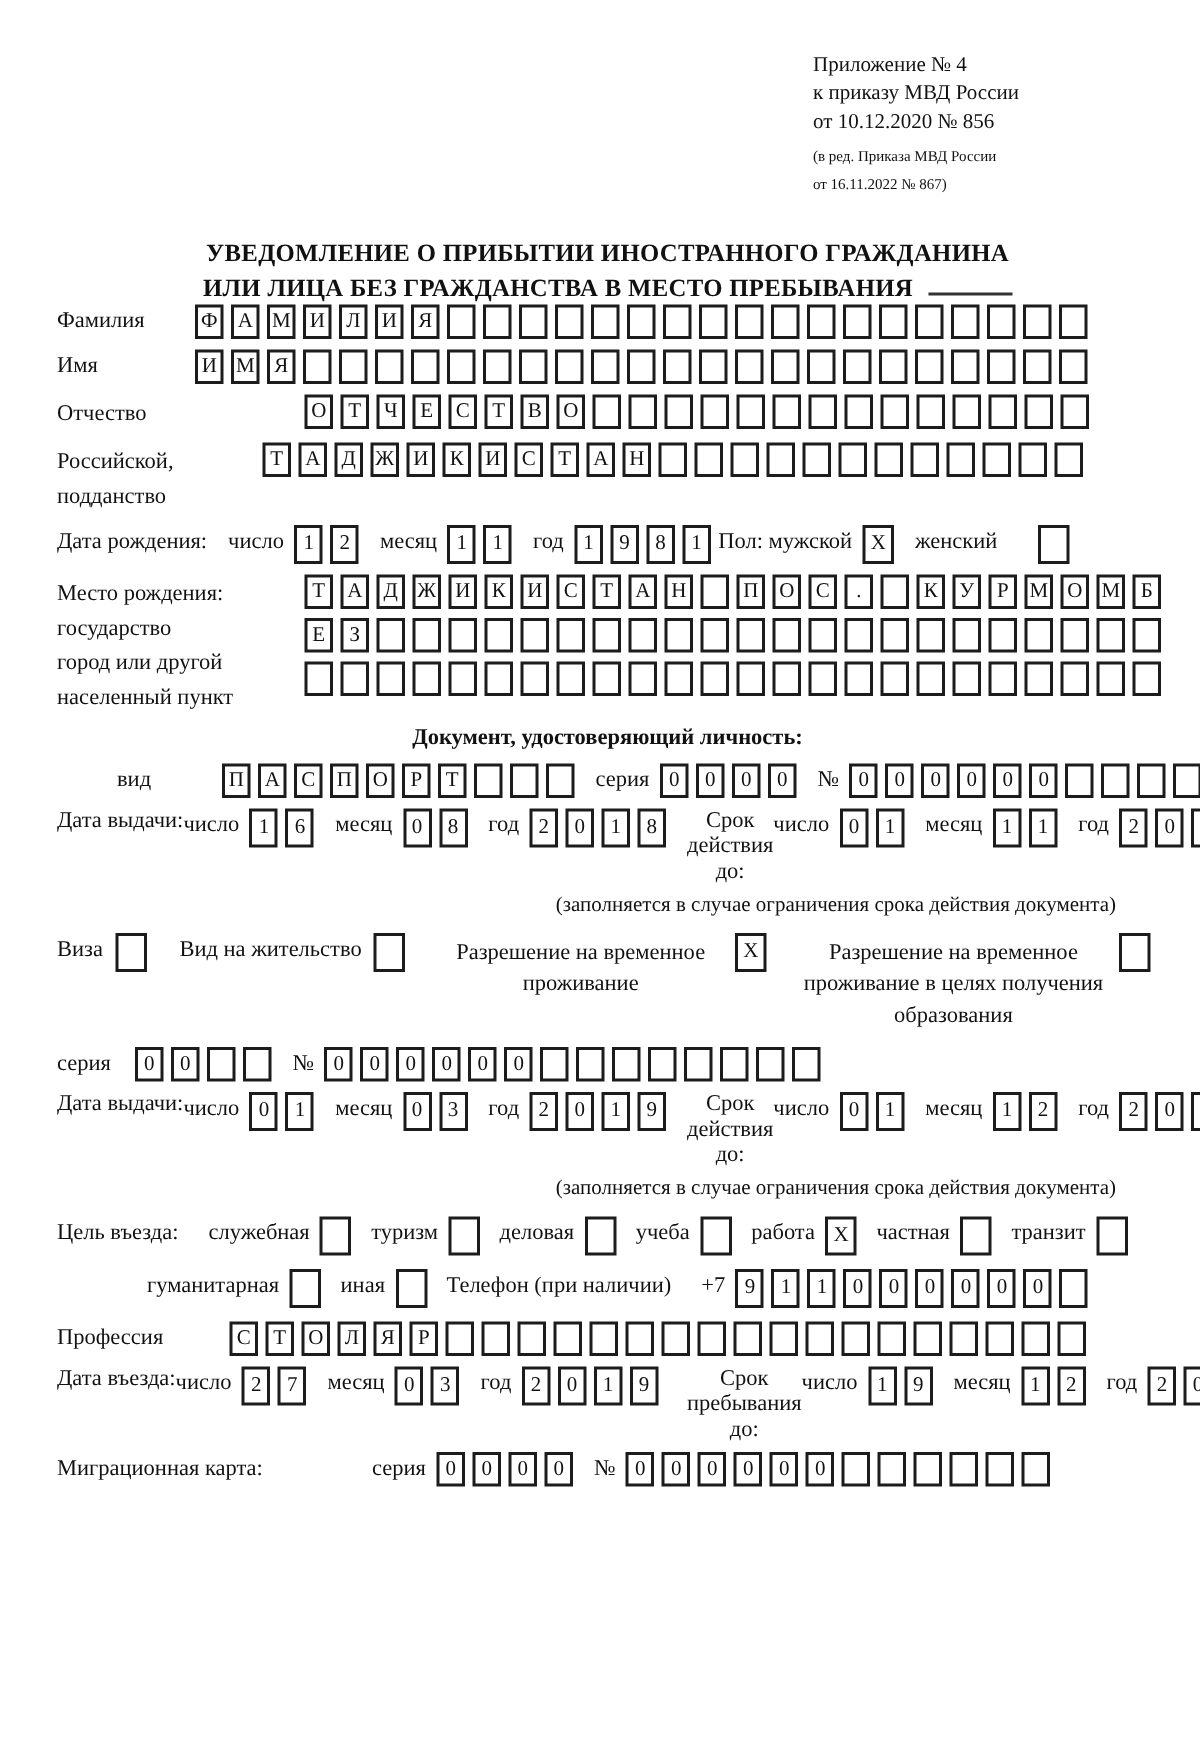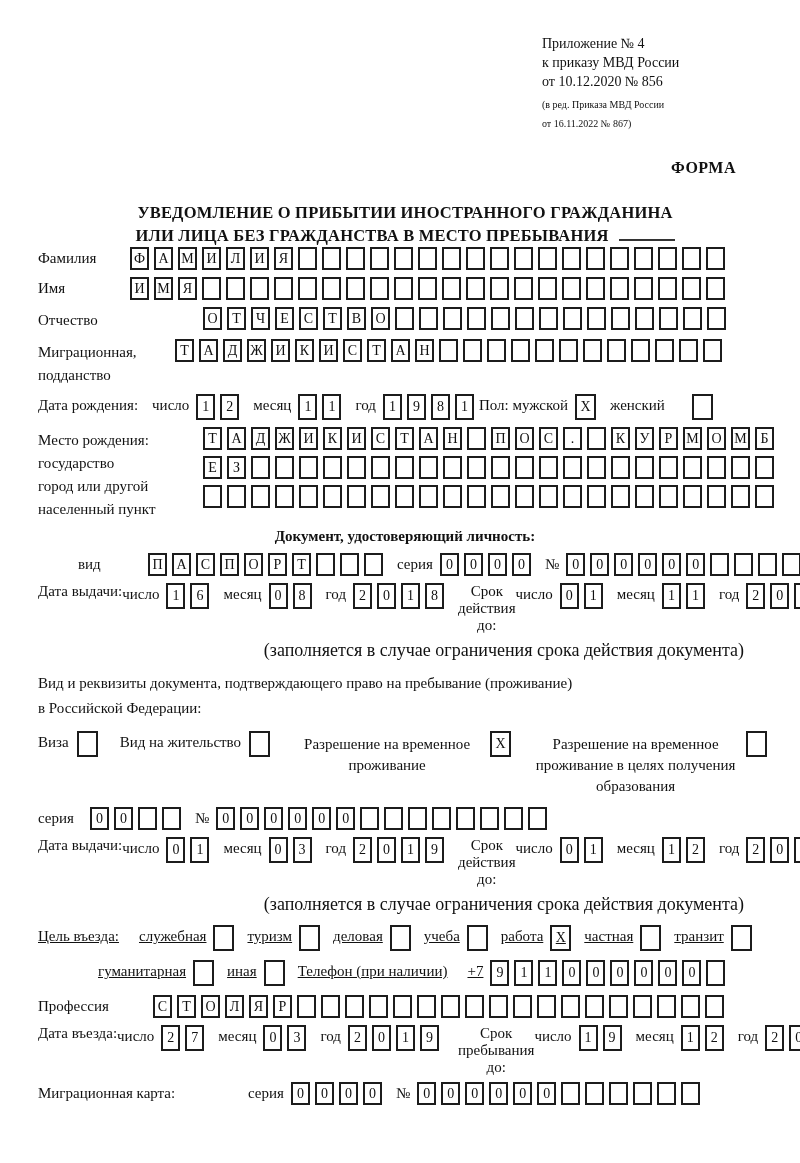--- a/index.html
+++ b/index.html
@@ -36,48 +36,47 @@
   .cellrows .cells{display:block;margin-bottom:6px;}
 
   .doc-heading{text-align:center;font-weight:bold;margin:4px 0 8px 0;}
 
   .dates{display:flex;margin-bottom:2px;}
   .dcol{display:flex;flex-direction:row;}
   .dcol-l{flex:0 0 420px;}
   .dcol-r{flex:1 1 auto;}
   .dhead{text-align:center;margin-bottom:4px;}
   .dategrp{display:flex;align-items:flex-start;}
-  .note{text-align:right;font-size:18px;padding-right:28px;margin:2px 0 10px 0;}
+  .note{text-align:right;font-size:14px;padding-right:28px;margin:2px 0 10px 0;}
 
   .intro{margin:4px 0 10px 0;line-height:25px;}
 
   .optrow{display:flex;align-items:flex-start;margin-bottom:10px;}
   .opt-label{padding-top:3px;margin:0 8px 0 0;white-space:nowrap;}
   .opt-label2{width:190px;text-align:center;line-height:21px;padding-top:3px;margin-right:8px;}
   .opt-label3{width:205px;text-align:center;line-height:21px;padding-top:3px;margin-right:8px;}
   .optgap{margin-left:22px;}
 
-  .purpose-row{margin-bottom:9px;text-decoration:underline;}
+  .purpose-row{margin-bottom:9px;}
   .purpose-row .opt-label{margin:0 7px 0 13px;}
   .purpose-row .opt-label:first-child{margin-left:0;}
 </style>
 </head>
 <body>
 
 <div class="page">
 
   <div class="hdr-block">
     <div>Приложение № 4</div>
     <div>к приказу МВД России</div>
     <div>от 10.12.2020 № 856</div>
     <div class="hdr-small sp">(в ред. Приказа МВД России</div>
     <div class="hdr-small">от 16.11.2022 № 867)</div>
   </div>
 
-  <div class="forma">ФОРМА</div>
 
   <div class="title">
     <div>УВЕДОМЛЕНИЕ О ПРИБЫТИИ ИНОСТРАННОГО ГРАЖДАНИНА</div>
     <div><span>ИЛИ ЛИЦА БЕЗ ГРАЖДАНСТВА В МЕСТО ПРЕБЫВАНИЯ</span><span class="blank-line"></span></div>
   </div>
 
 
   <div class="row">
     <div class="lbl w92">Фамилия</div>
     <div class="cells"><span class="cell">Ф</span><span class="cell">А</span><span class="cell">М</span><span class="cell">И</span><span class="cell">Л</span><span class="cell">И</span><span class="cell">Я</span><span class="cell"></span><span class="cell"></span><span class="cell"></span><span class="cell"></span><span class="cell"></span><span class="cell"></span><span class="cell"></span><span class="cell"></span><span class="cell"></span><span class="cell"></span><span class="cell"></span><span class="cell"></span><span class="cell"></span><span class="cell"></span><span class="cell"></span><span class="cell"></span><span class="cell"></span><span class="cell"></span></div>
@@ -90,21 +89,21 @@
 
   <div class="row">
     <div class="lblcol w165">
       <div>Отчество</div>
     </div>
     <div class="cells"><span class="cell">О</span><span class="cell">Т</span><span class="cell">Ч</span><span class="cell">Е</span><span class="cell">С</span><span class="cell">Т</span><span class="cell">В</span><span class="cell">О</span><span class="cell"></span><span class="cell"></span><span class="cell"></span><span class="cell"></span><span class="cell"></span><span class="cell"></span><span class="cell"></span><span class="cell"></span><span class="cell"></span><span class="cell"></span><span class="cell"></span><span class="cell"></span><span class="cell"></span><span class="cell"></span></div>
   </div>
 
   <div class="row">
     <div class="lblcol w137">
-      <div>Миграционная,</div>
+      <div>Российской,</div>
       <div>подданство</div>
     </div>
     <div class="cells"><span class="cell">Т</span><span class="cell">А</span><span class="cell">Д</span><span class="cell">Ж</span><span class="cell">И</span><span class="cell">К</span><span class="cell">И</span><span class="cell">С</span><span class="cell">Т</span><span class="cell">А</span><span class="cell">Н</span><span class="cell"></span><span class="cell"></span><span class="cell"></span><span class="cell"></span><span class="cell"></span><span class="cell"></span><span class="cell"></span><span class="cell"></span><span class="cell"></span><span class="cell"></span><span class="cell"></span><span class="cell"></span></div>
   </div>
 
   <div class="row mt12">
     <span class="lbl">Дата рождения:</span>
     <span class="dlabel ml14">число</span>
     <span class="cells dcells"><span class="cell">1</span><span class="cell">2</span></span>
     <span class="dlabel">месяц</span>
@@ -161,24 +160,20 @@
         <span class="cells dcells"><span class="cell">0</span><span class="cell">1</span></span>
         <span class="dlabel">месяц</span>
         <span class="cells dcells"><span class="cell">1</span><span class="cell">1</span></span>
         <span class="dlabel">год</span>
         <span class="cells dcells"><span class="cell">2</span><span class="cell">0</span><span class="cell">2</span><span class="cell">5</span></span>
       </div>
     </div>
   </div>
   <div class="note">(заполняется в случае ограничения срока действия документа)</div>
 
-  <div class="intro">
-    <div>Вид и реквизиты документа, подтверждающего право на пребывание (проживание)</div>
-    <div>в Российской Федерации:</div>
-  </div>
 
   <div class="optrow">
     <span class="opt-label">Виза</span>
     <span class="checkbox"></span>
     <span class="opt-label optgap">Вид на жительство</span>
     <span class="checkbox"></span>
     <span class="opt-label2 optgap">Разрешение на временное проживание</span>
     <span class="checkbox">X</span>
     <span class="opt-label3 optgap">Разрешение на временное проживание в целях получения образования</span>
     <span class="checkbox"></span>

